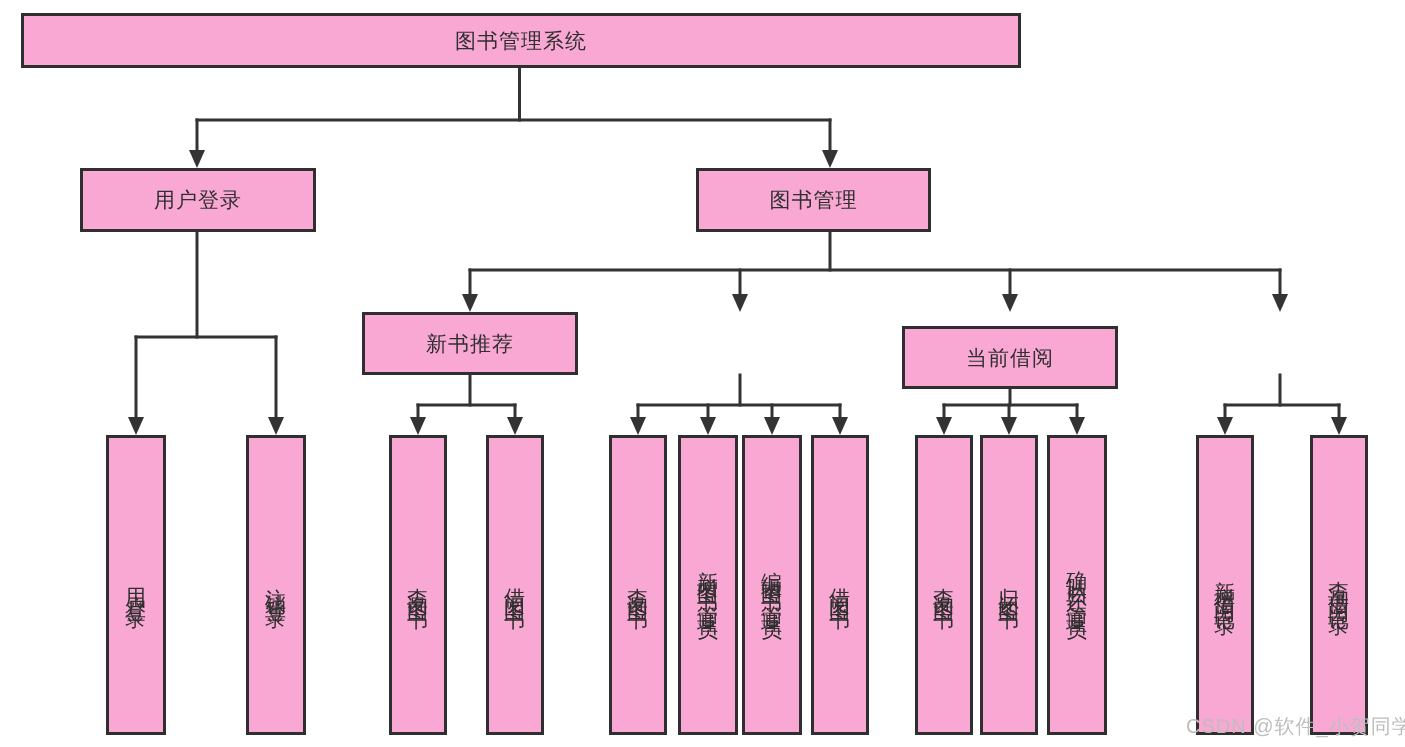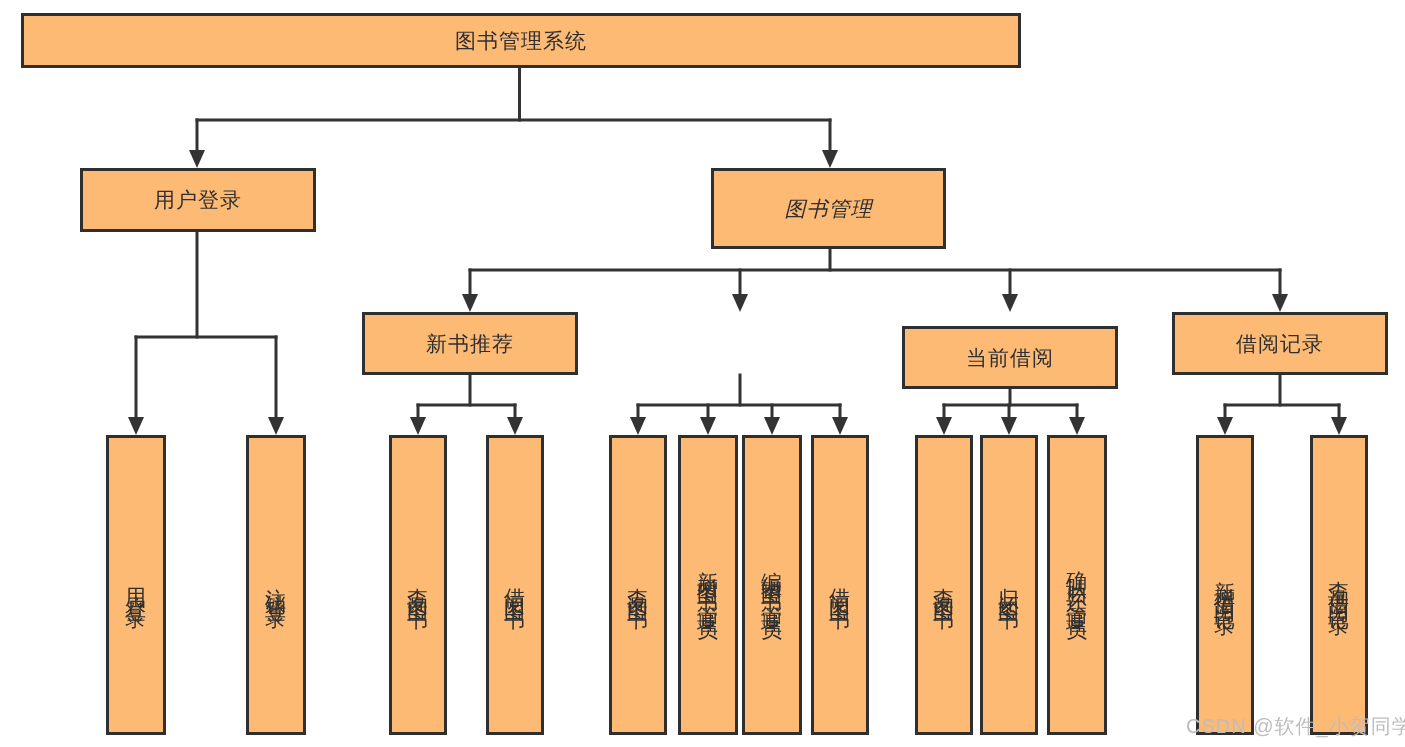--- a/index.html
+++ b/index.html
@@ -8,21 +8,21 @@
     width:1405px;height:747px;
     background:var(--background,#fff);
     font-family:"Liberation Sans","DejaVu Sans",sans-serif;
     color:var(--text,#2f2f2f);
     overflow:hidden;
   }
   .box{
     position:absolute;
     box-sizing:border-box;
     border:3px solid var(--border,#2f2f2f);
-    background:#fdba74;
+    background:#f9a8d4;
     display:flex;align-items:center;justify-content:center;
   }
   .hlabel{
     font-size:21px;
     letter-spacing:1px;
     white-space:nowrap;
   }
   .vlabel{
     writing-mode:vertical-rl;
     text-orientation:mixed;
@@ -118,32 +118,29 @@
     </g>
   </svg>
 
   <div class="box" style="left:21px;top:13px;width:1000px;height:55px;">
     <span class="hlabel">图书管理系统</span>
   </div>
 
   <div class="box" style="left:80px;top:168px;width:236px;height:64px;">
     <span class="hlabel">用户登录</span>
   </div>
-  <div class="box" style="left:711px;top:168px;width:235px;height:81px;font-style:italic;">
+  <div class="box" style="left:696px;top:168px;width:235px;height:64px;">
     <span class="hlabel">图书管理</span>
   </div>
 
   <div class="box" style="left:362px;top:312px;width:216px;height:63px;">
     <span class="hlabel">新书推荐</span>
   </div>
   <div class="box" style="left:902px;top:326px;width:216px;height:63px;">
     <span class="hlabel">当前借阅</span>
-  </div>
-  <div class="box" style="left:1172px;top:312px;width:216px;height:63px;">
-    <span class="hlabel">借阅记录</span>
   </div>
 
   <div class="box leaf" style="left:106px;top:435px;width:60px;height:300px;">
     <span class="vlabel">用户登录</span>
   </div>
   <div class="box leaf" style="left:246px;top:435px;width:60px;height:300px;">
     <span class="vlabel">注销登录</span>
   </div>
 
   <div class="box leaf" style="left:389px;top:435px;width:58px;height:300px;">

